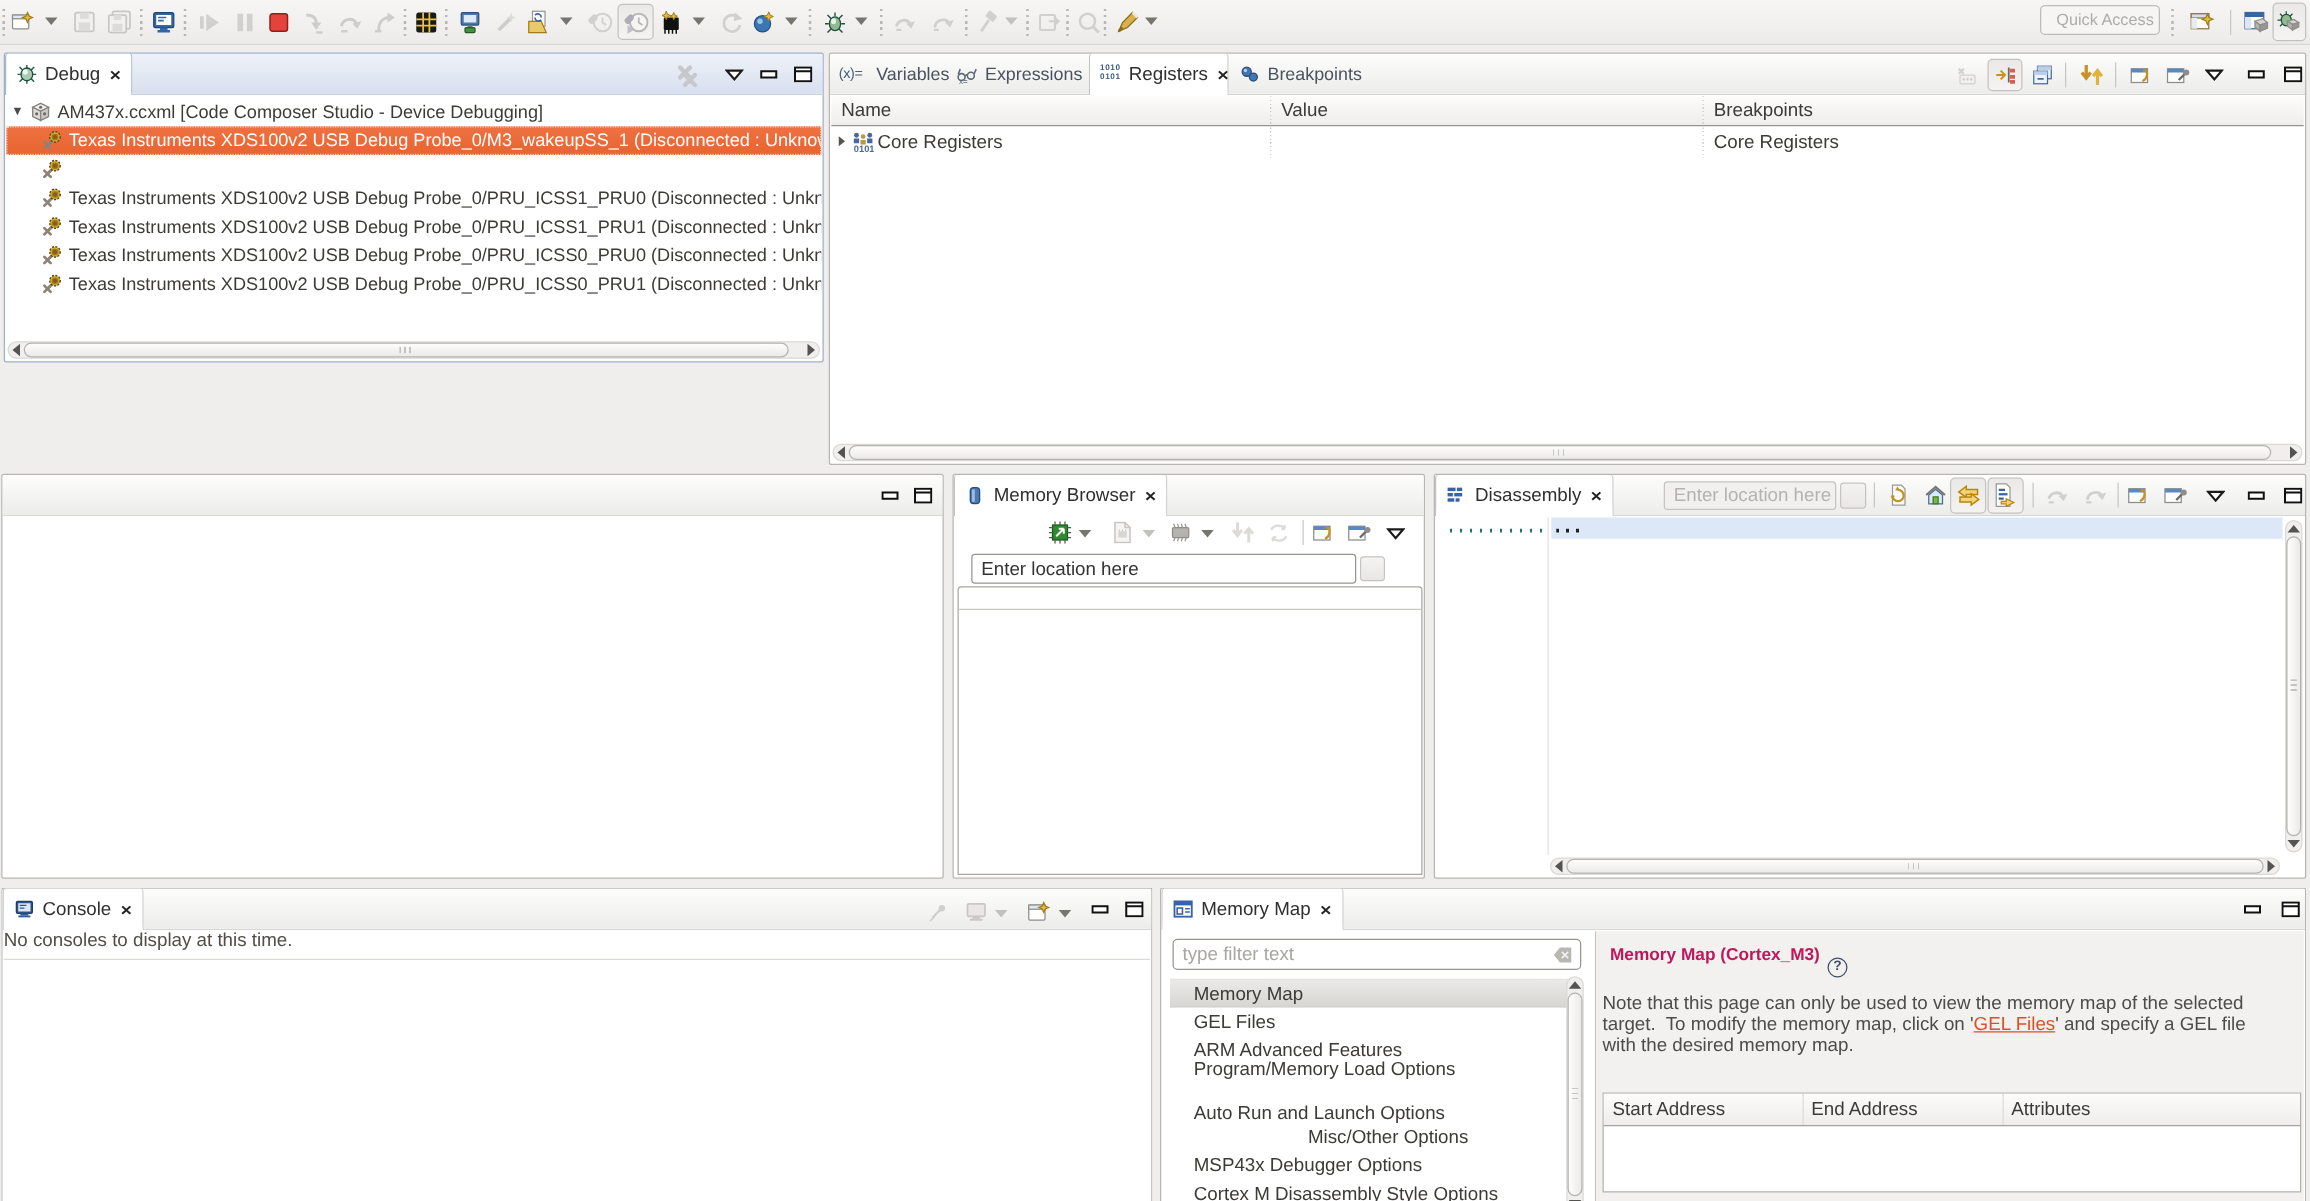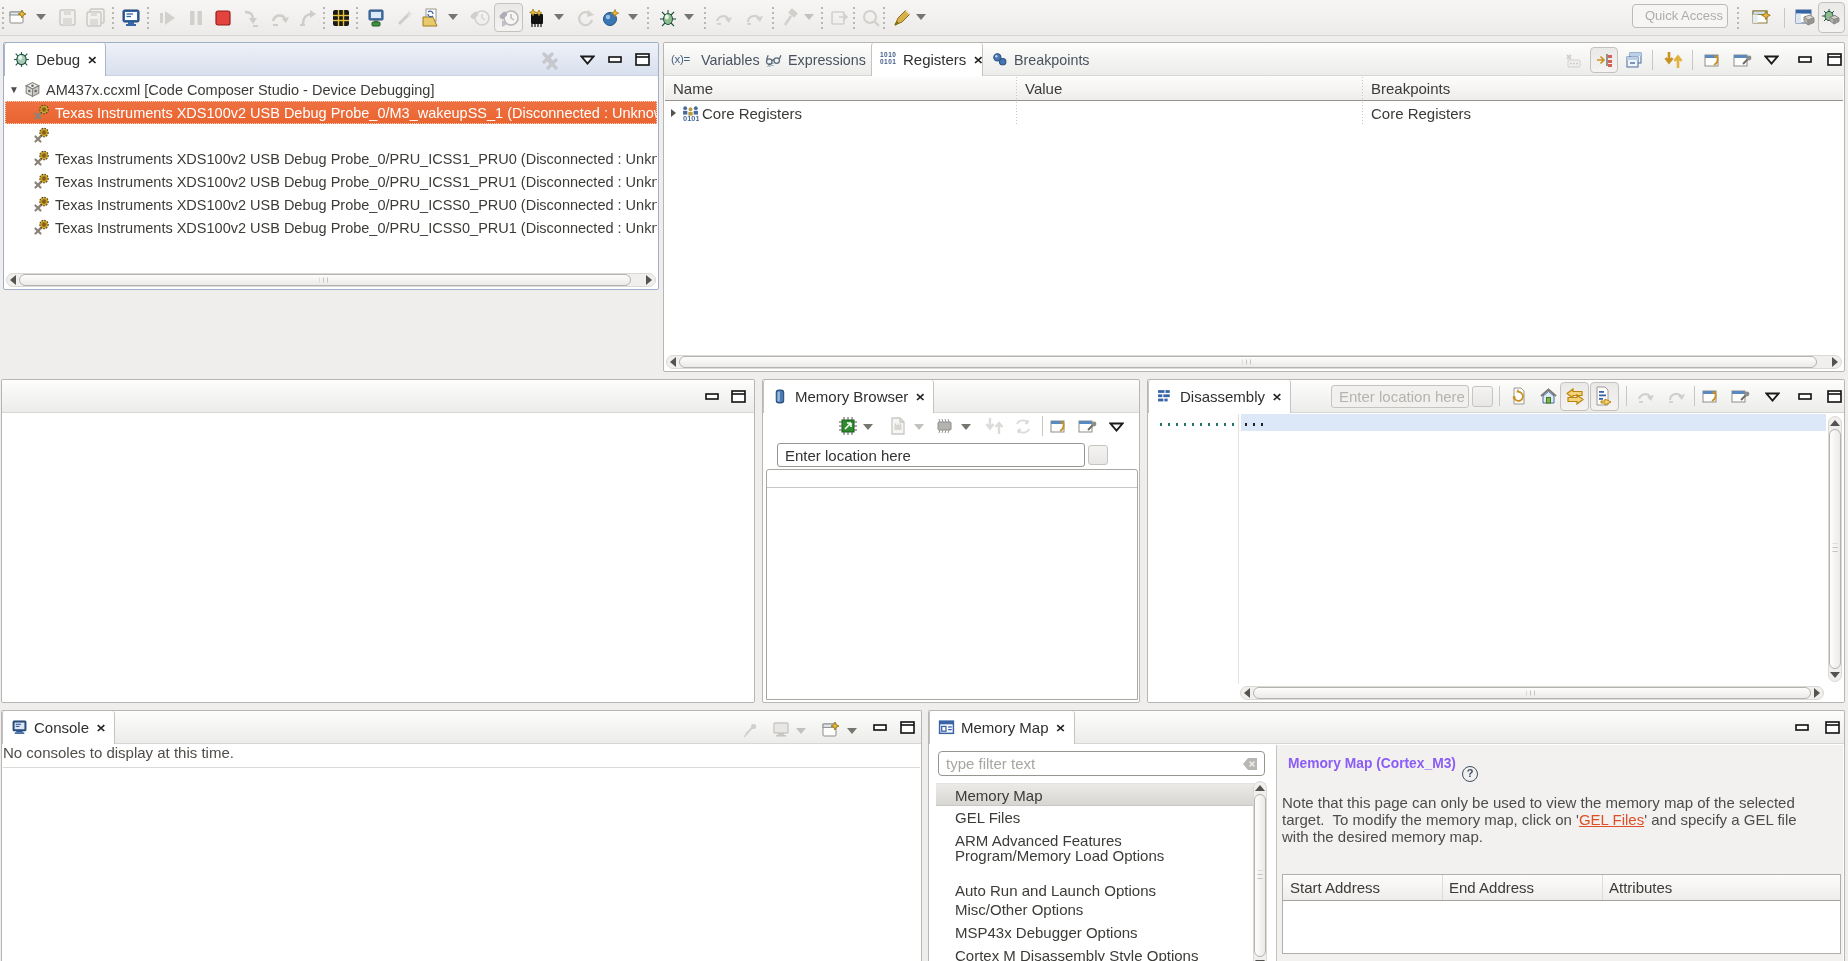--- a/index.html
+++ b/index.html
@@ -797,35 +797,35 @@
         <path d="M5 1 L14 1 L14 13 L5 13 L0 7 Z" fill="#b9b7b4"></path>
         <path d="M6.5 4.5 L11.5 9.5 M11.5 4.5 L6.5 9.5" stroke="#f1f0ee" stroke-width="1.4"></path>
       </svg>
   </div>
   <div id="mmlist" class="abs" style="left:7px; top:70px; width:330px; bottom:0; overflow:hidden;">
       <div class="mmrow sel" style="top:2px;">Memory Map</div>
       <div class="mmrow" style="top:25px;">GEL Files</div>
       <div class="mmrow" style="top:48px;">ARM Advanced Features</div>
       <div class="mmrow" style="top:63px;">Program/Memory Load Options</div>
       <div class="mmrow" style="top:98px;">Auto Run and Launch Options</div>
-      <div class="mmrow" style="top:117px;">Misc/Other Options</div>
+      <div class="mmrow" style="top:117px;text-align:center;">Misc/Other Options</div>
       <div class="mmrow" style="top:140px;">MSP43x Debugger Options</div>
       <div class="mmrow" style="top:163px;">Cortex M Disassembly Style Options</div>
     </div>
 
   <div class="sb" style="left:324px; top:70px; bottom:1px; width:14px;">
     <div class="arr u" style="top:3px;left:1px;"></div>
     <div class="arr d" style="bottom:3px;left:1px;"></div>
     <div class="sbthumb sbthumbv" style="top:12px; bottom:12px; left:0; right:0;"></div>
   </div>
 
   <div class="abs" style="left:347px; top:34px; bottom:0; width:1px; background:#c6c4c0;"></div>
 
   <div class="abs" style="left:348px; top:34px; right:1px; bottom:0; background:#f2f1ef;">
-    <div class="abs" style="left:11px; top:11px; font-weight:bold; color:#8b5cf6; font-size:13.8px;">Memory Map (Cortex_M3)</div>
+    <div class="abs" style="left:11px; top:11px; font-weight:bold; color:#be185d; font-size:13.8px;">Memory Map (Cortex_M3)</div>
     <div class="abs" style="left:185px; top:21px; width:16px; height:16px; border:1.4px solid #3e4e66; border-radius:50%; color:#3e4e66; font-size:11px; font-weight:bold; text-align:center; line-height:13px;">?</div>
     <div class="abs" style="left:5px; top:49px; width:540px; color:#4c4c4c; line-height:17px; white-space:nowrap;">Note that this page can only be used to view the memory map of the selected<br>target.&nbsp; To modify the memory map, click on '<span style="color:#dd5027;text-decoration:underline;">GEL Files</span>' and specify a GEL file<br>with the desired memory map.</div>
 
     <div class="abs" style="left:5px; top:129px; right:2px; height:80px; background:#fff; border:1px solid #b1afab;">
       <div style="height:26px; background:linear-gradient(#fcfcfb,#efedeb); border-bottom:1px solid #a5a3a0; position:relative;">
         <span class="abs" style="left:7px; top:4px;">Start Address</span>
         <span class="abs" style="left:166px; top:4px;">End Address</span>
         <span class="abs" style="left:326px; top:4px;">Attributes</span>
         <div class="abs" style="left:159px;top:0;bottom:0;width:1px;background:#dddbd8;"></div>
         <div class="abs" style="left:319px;top:0;bottom:0;width:1px;background:#dddbd8;"></div>

